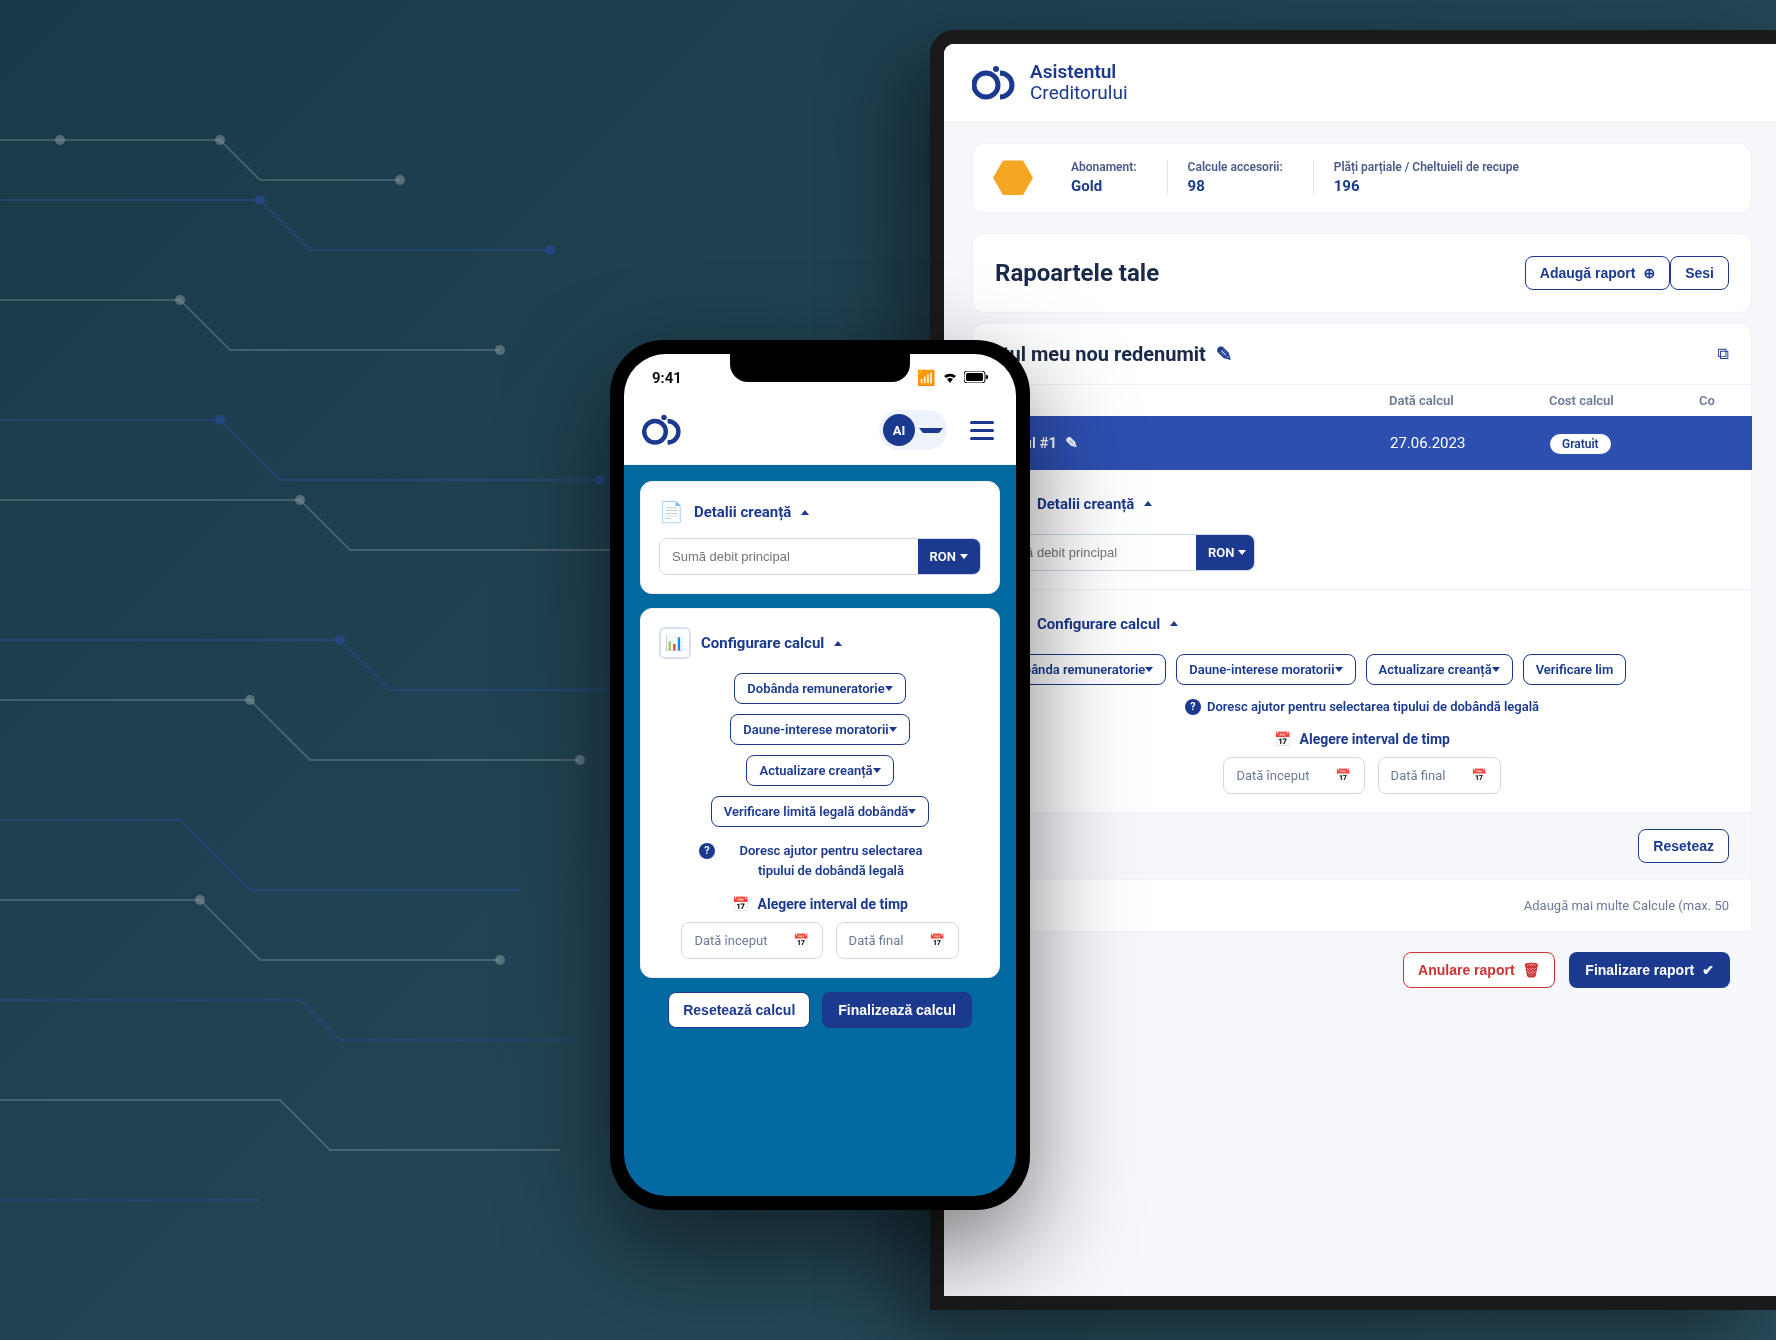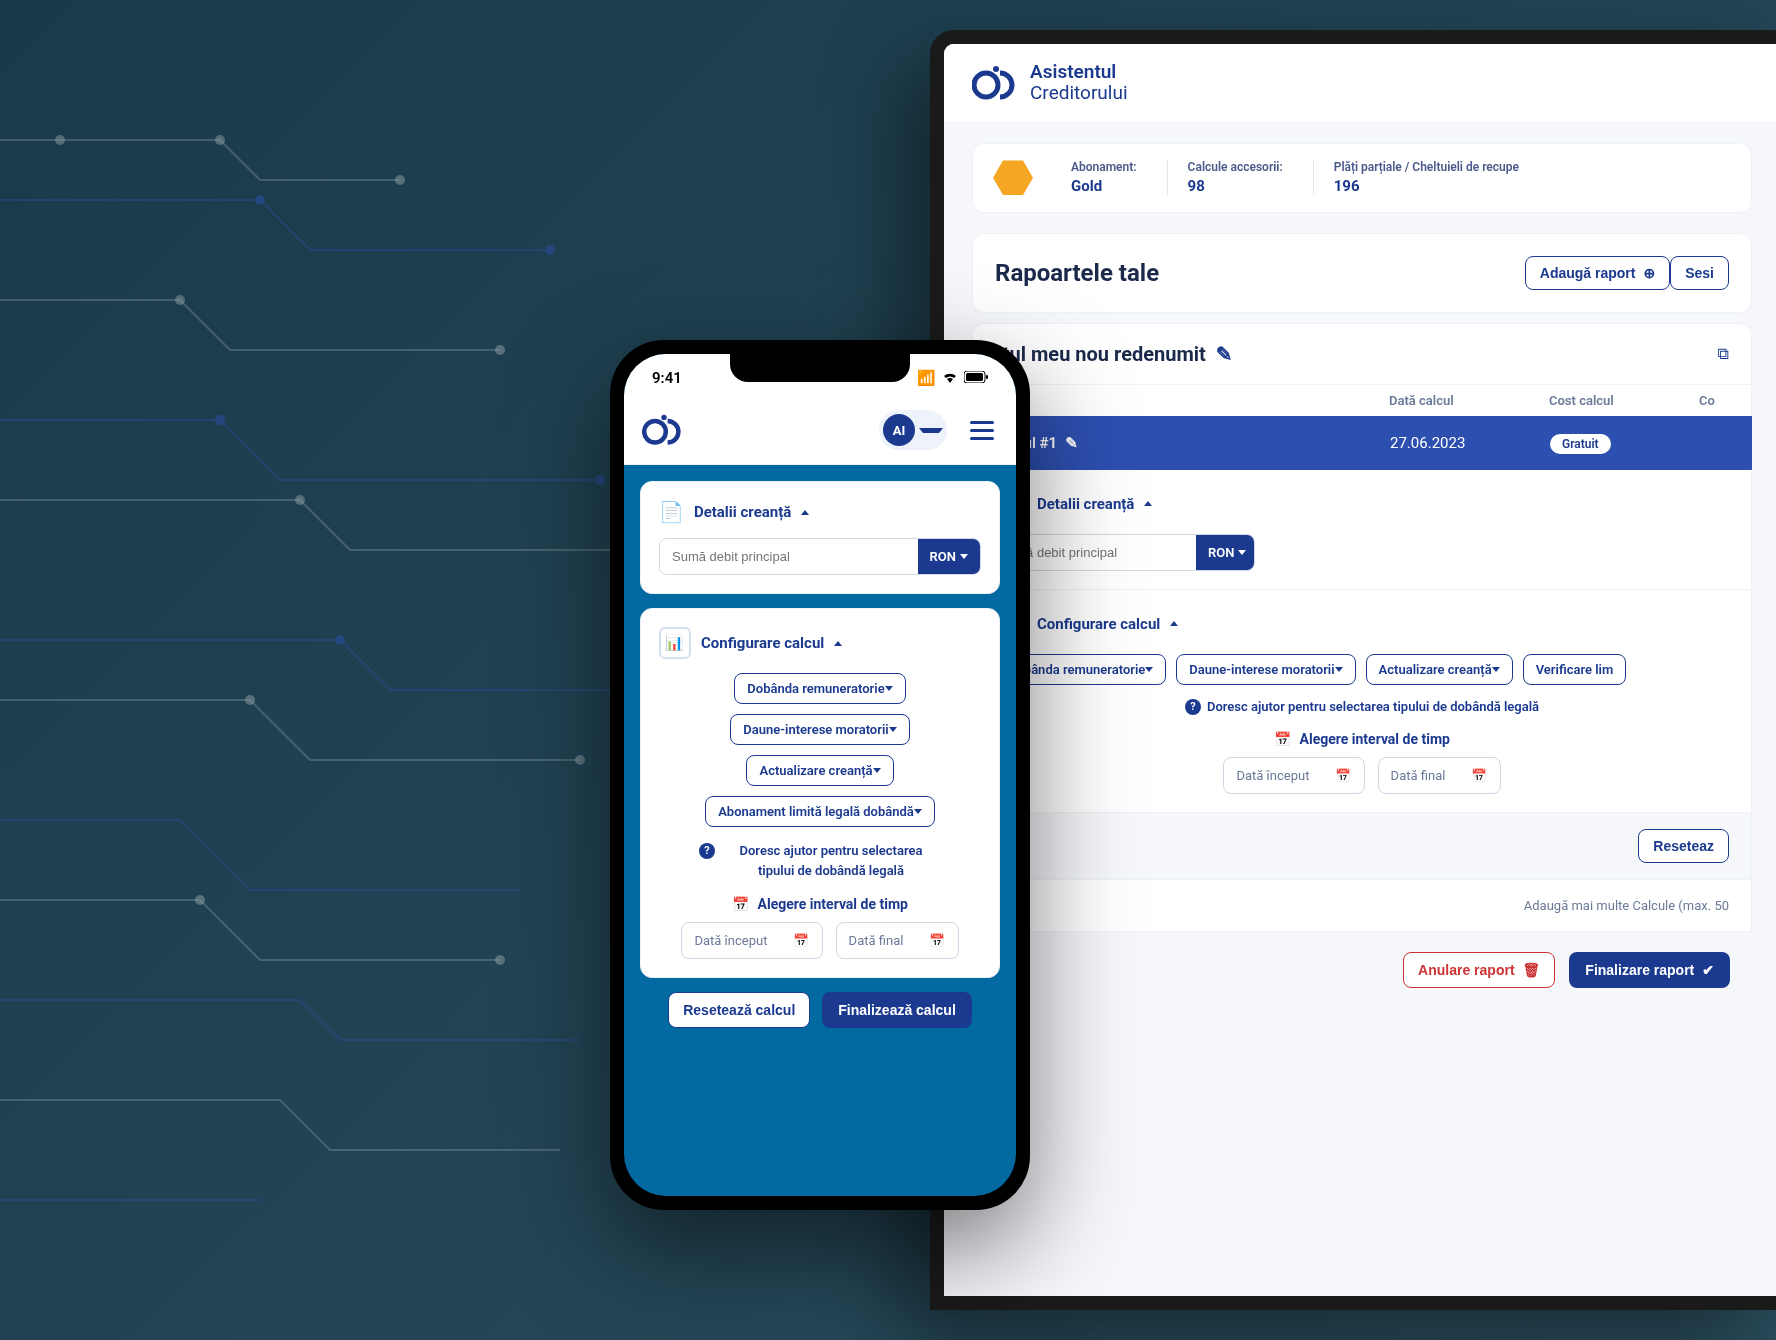--- a/index.html
+++ b/index.html
@@ -639,21 +639,21 @@
             </div>
           <div class="chip">
               <span>Daune-interese moratorii</span>
               <span class="caret down"></span>
             </div>
           <div class="chip">
               <span>Actualizare creanță</span>
               <span class="caret down"></span>
             </div>
           <div class="chip">
-              <span>Abonament limită legală dobândă</span>
+              <span>Verificare limită legală dobândă</span>
               <span class="caret down"></span>
             </div>
         </div>
         <div class="help-text-ph">
           <span style="display:inline-flex;width:16px;height:16px;border-radius:50%;background:#1b3a8f;color:#fff;align-items:center;justify-content:center;font-size:11px;flex-shrink:0;margin-top:2px;">?</span>
           <span class="txt">Doresc ajutor pentru selectarea tipului de dobândă legală</span>
         </div>
         <div class="interval-title">
           <span>📅</span>
           <span>Alegere interval de timp</span>

